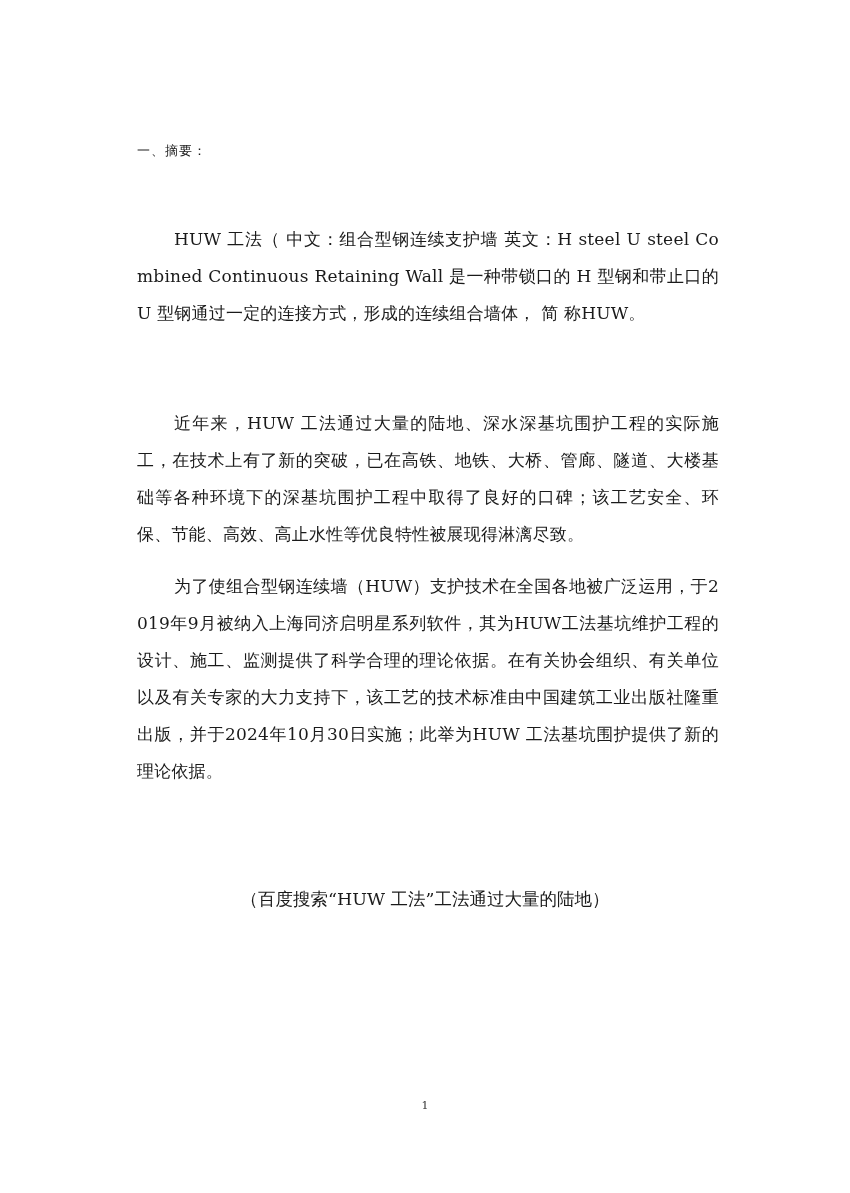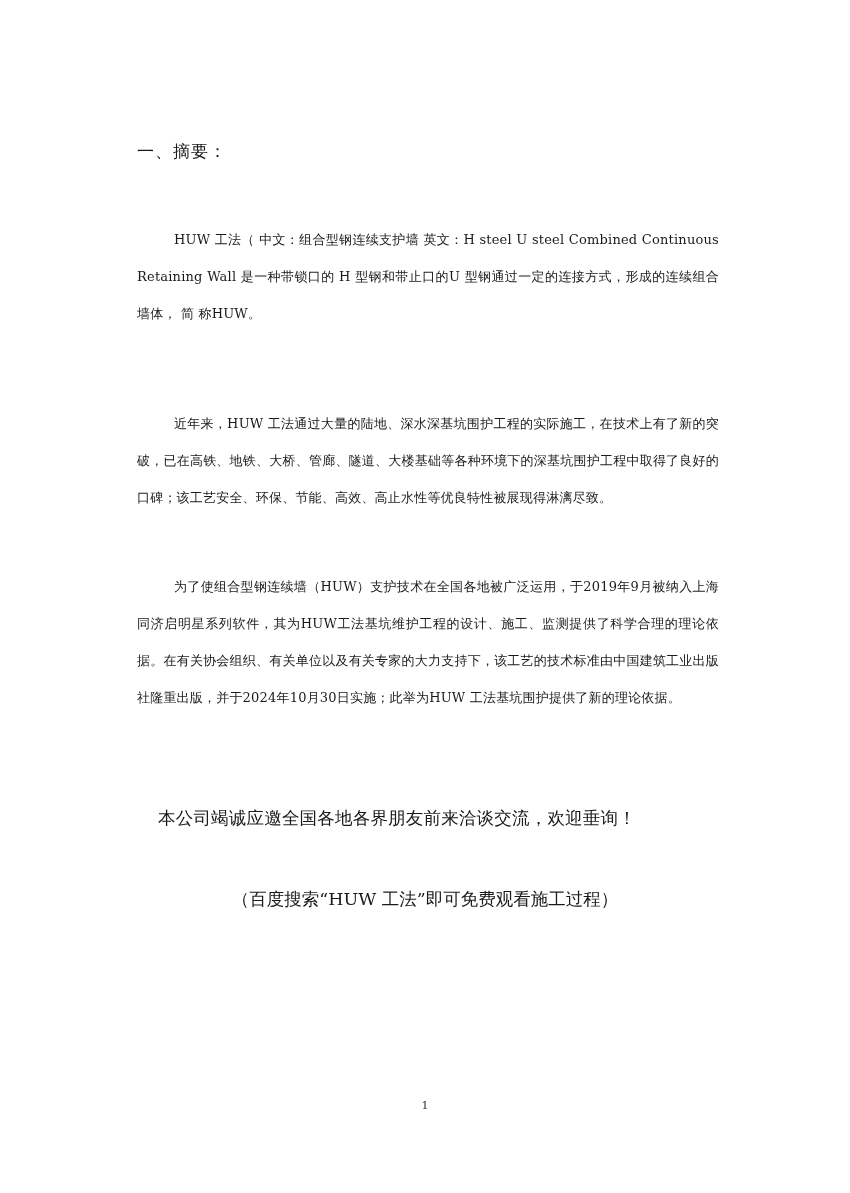--- a/index.html
+++ b/index.html
@@ -17,30 +17,30 @@
     }
     .page {
       position: absolute;
       left: 0; top: 0;
       width: 850px; height: 1193px;
     }
     .heading {
       position: absolute;
       left: 137px;
       top: 138px;
-      font-size: 17px;
+      font-size: 13px;
       line-height: 26px;
       letter-spacing: 1px;
       white-space: nowrap;
     }
     .body-text {
       position: absolute;
       left: 137px;
       width: 582px;
-      font-size: 13px;
+      font-size: 17px;
       line-height: 37px;
       text-align: justify;
       text-indent: 37px;
       letter-spacing: 0.2px;
       margin: 0;
       word-break: break-all;
     }
     .p1 { top: 221px; }
     .p2 { top: 405px; }
     .p3 { top: 544px; margin-top: 24px; }
@@ -76,18 +76,17 @@
 </head>
 <body>
 
 <div class="page">
   <div class="heading">一、摘要：</div>
 
   <p class="body-text p1">HUW 工法（ 中文：组合型钢连续支护墙 英文：H steel U steel Combined Continuous Retaining Wall 是一种带锁口的 H 型钢和带止口的U 型钢通过一定的连接方式，形成的连续组合墙体， 简 称HUW。</p>
   <p class="body-text p2">近年来，HUW 工法通过大量的陆地、深水深基坑围护工程的实际施工，在技术上有了新的突破，已在高铁、地铁、大桥、管廊、隧道、大楼基础等各种环境下的深基坑围护工程中取得了良好的口碑；该工艺安全、环保、节能、高效、高止水性等优良特性被展现得淋漓尽致。</p>
   <p class="body-text p3">为了使组合型钢连续墙（HUW）支护技术在全国各地被广泛运用，于2019年9月被纳入上海同济启明星系列软件，其为HUW工法基坑维护工程的设计、施工、监测提供了科学合理的理论依据。在有关协会组织、有关单位以及有关专家的大力支持下，该工艺的技术标准由中国建筑工业出版社隆重出版，并于2024年10月30日实施；此举为HUW 工法基坑围护提供了新的理论依据。</p>
 
-  <div class="invite">本公司竭诚应邀全国各地各界朋友前来洽谈交流，欢迎垂询！</div>
 
-  <div class="search-hint">（百度搜索“HUW 工法”即可免费观看施工过程）</div>
+  <div class="search-hint">（百度搜索“HUW 工法”工法通过大量的陆地）</div>
 
   <div class="page-number">1</div>
 </div>
 
 </body></html>

